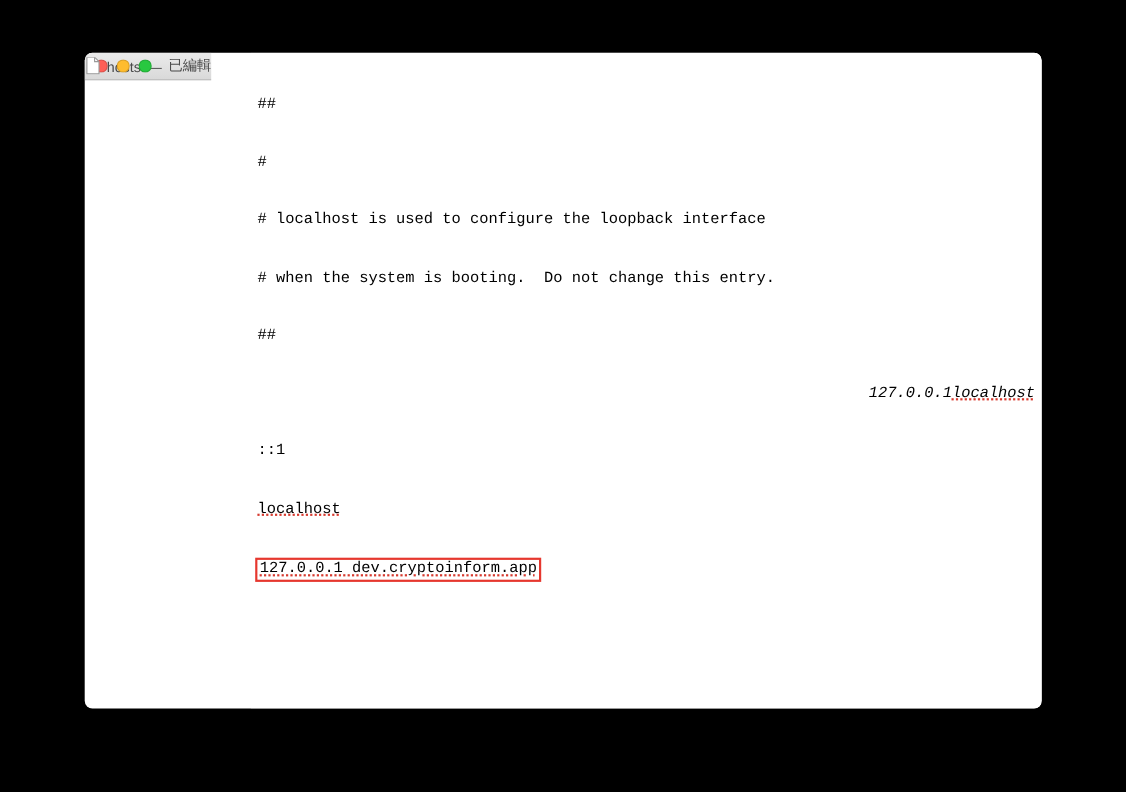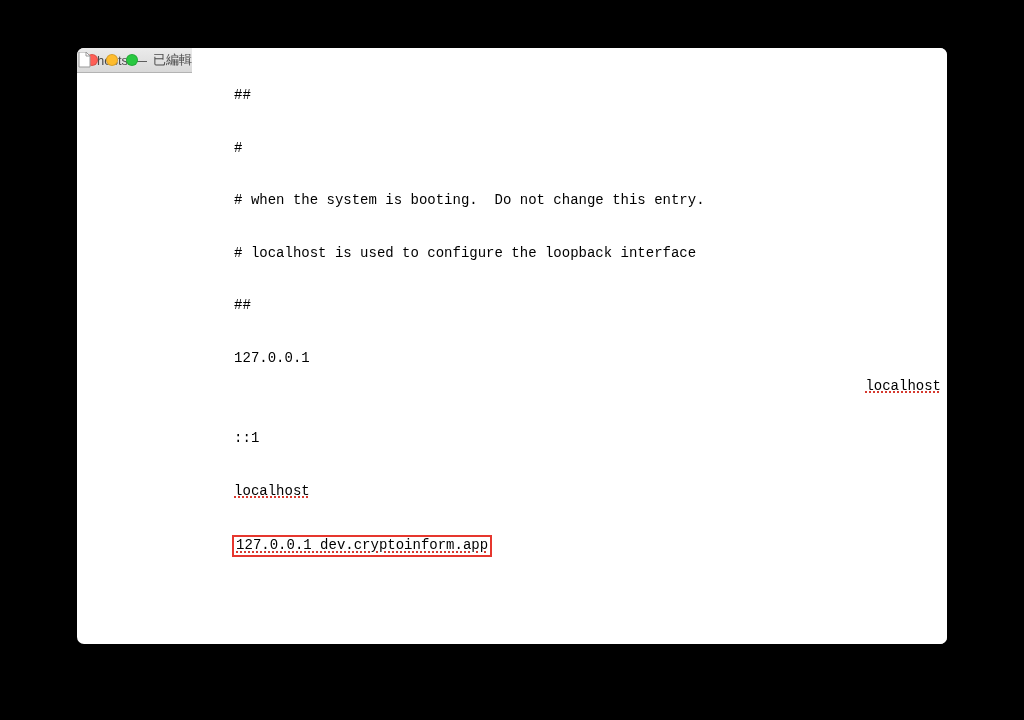--- a/index.html
+++ b/index.html
@@ -68,30 +68,30 @@
       background: #fff;
       padding: 4px 6px;
       font-family: Menlo, Monaco, "Courier New", monospace;
       font-size: 14px;
       line-height: 1.25;
       color: #000;
       white-space: pre;
     }
     .row-two {
       display: flex;
-      justify-content: space-between;
+      justify-content: flex-end;
       width: 100%;
+      font-style: italic;
     }
     .spellcheck {
       text-decoration: underline;
       text-decoration-style: dotted;
       text-decoration-color: #d63a2f;
       text-decoration-thickness: 2px;
       text-underline-offset: 2px;
-      margin-top: 28px;
     }
     .highlight-box {
       border: 2px solid #e6372e;
       display: inline-block;
       padding: 0 2px;
       margin-left: -2px;
     }
   </style>
 </head>
 <body>
@@ -111,22 +111,22 @@
         </svg>
       </span>
       <span>hosts</span>
       <span>—</span>
       <span>已編輯</span>
     </div>
   </div>
   <div class="content">
     <div>##</div>
     <div>#</div>
+    <div># localhost is used to configure the loopback interface</div>
     <div># when the system is booting.  Do not change this entry.</div>
-    <div># localhost is used to configure the loopback interface</div>
     <div>##</div>
     <div class="row-two">
       <span>127.0.0.1</span>
       <span class="spellcheck">localhost</span>
     </div>
     <div>::1</div>
     <div><span class="spellcheck">localhost</span></div>
     <div><span class="highlight-box"><span class="spellcheck">127.0.0.1 dev.cryptoinform.app</span></span></div>
     
   </div>

